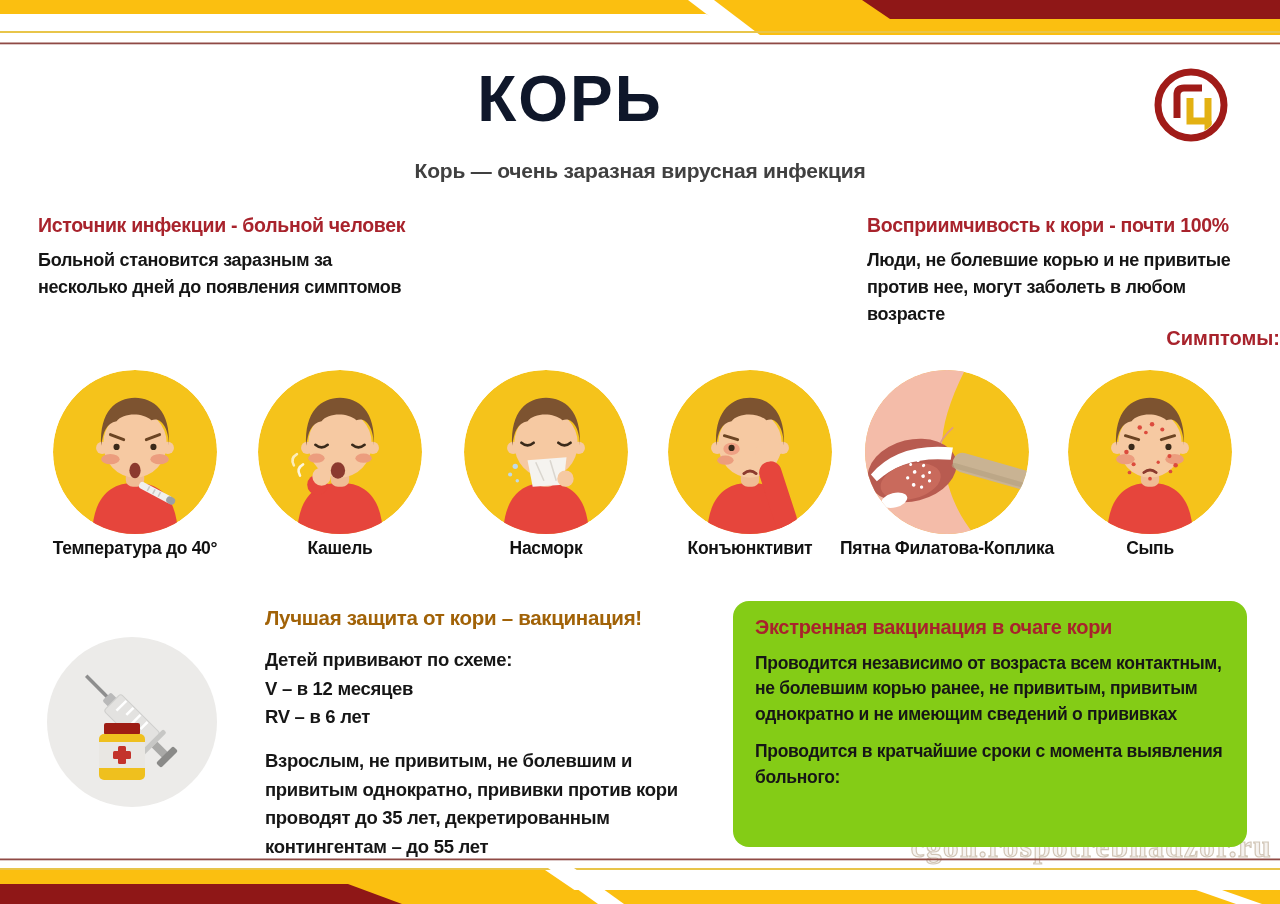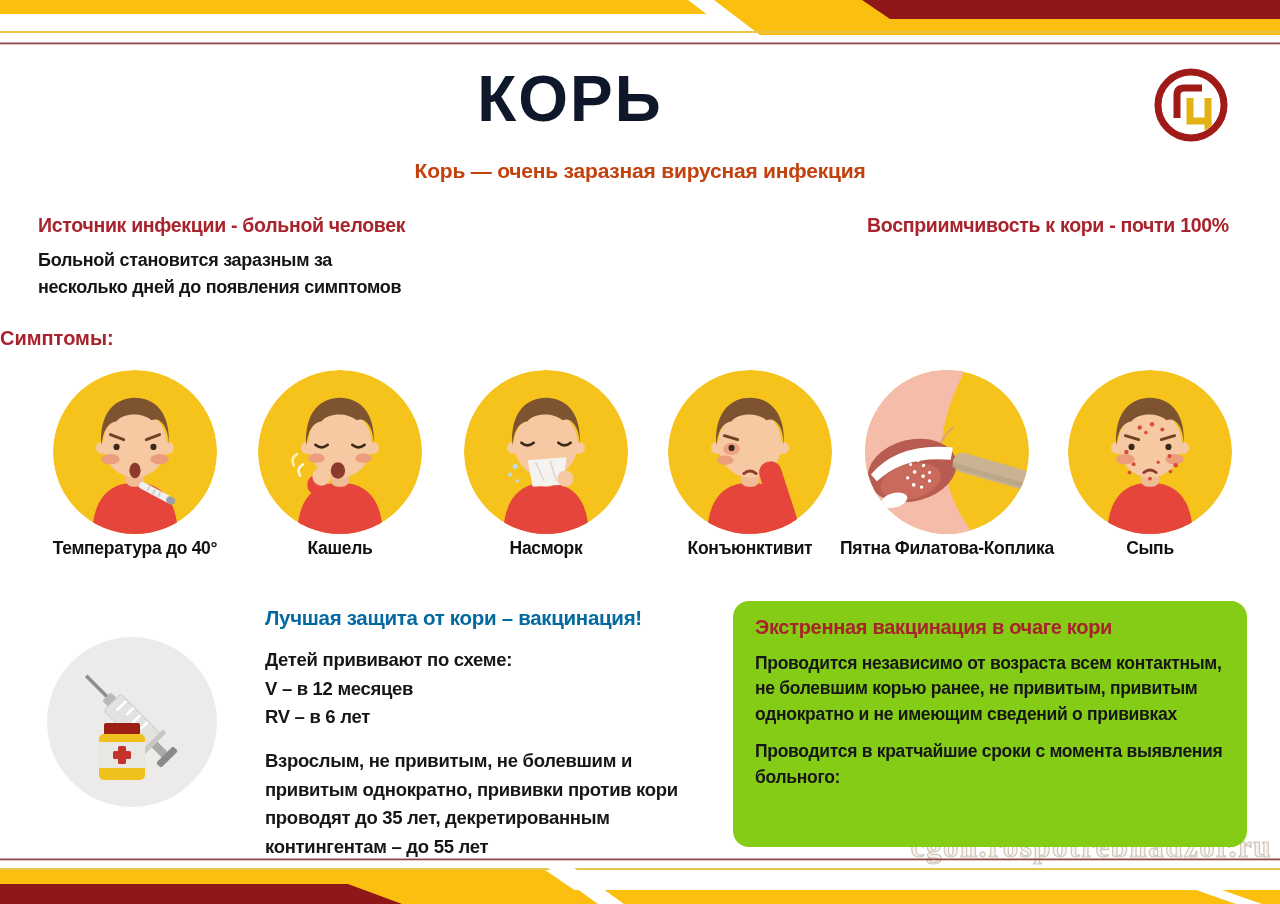--- a/index.html
+++ b/index.html
@@ -3,36 +3,36 @@
 <meta charset="utf-8">
 <style>
   html,body{margin:0;padding:0;background:#fff;}
   .poster{position:relative;width:1280px;height:904px;background:#fff;overflow:hidden;
           font-family:"Liberation Sans","DejaVu Sans",sans-serif;font-weight:700;color:#161616;}
   .deco{position:absolute;left:0;top:0;width:1280px;height:904px;z-index:3;pointer-events:none;}
   .content{position:absolute;inset:0;z-index:2;}
   .page-title{position:absolute;top:62px;left:0;width:1076px;text-align:center;margin:0;
               font-size:64px;letter-spacing:2px;color:#0f172a;padding-left:32px;}
   .subtitle{position:absolute;top:159px;left:0;width:1280px;text-align:center;
-            font-size:21px;color:#c2410c;letter-spacing:-0.2px;}
+            font-size:21px;color:#404040;letter-spacing:-0.2px;}
   .fact{position:absolute;top:214px;}
   .fact h2{margin:0 0 10px 0;font-size:19.5px;color:#A8232C;letter-spacing:-0.3px;}
   .fact p{margin:0;font-size:18px;line-height:1.5;letter-spacing:-0.3px;color:#151515;}
   .fact1{left:38px;width:372px;}
   .fact2{left:455px;width:378px;}
   .fact3{left:867px;width:396px;}
-  .symptoms-heading{position:absolute;top:327px;left:0;width:1280px;text-align:left;
+  .symptoms-heading{position:absolute;top:327px;left:0;width:1280px;text-align:right;
                     font-size:20px;color:#A8232C;}
   .symptom{position:absolute;top:370px;width:220px;text-align:center;}
   .symptom .bubble{display:inline-block;width:164px;height:164px;}
   .symptom .cap{font-size:17.5px;letter-spacing:-0.3px;color:#111;}
   .s1{left:25px;}.s2{left:230px;}.s3{left:436px;}.s4{left:640px;}.s5{left:837px;}.s6{left:1040px;}
   .vacc-icon{position:absolute;left:47px;top:637px;width:170px;height:170px;}
   .vacc{position:absolute;left:265px;top:606px;width:448px;}
-  .vacc h2{margin:0 0 16px 0;font-size:20.5px;color:#0369a1;letter-spacing:-0.3px;}
+  .vacc h2{margin:0 0 16px 0;font-size:20.5px;color:#a16207;letter-spacing:-0.3px;}
   .vacc .line{font-size:18.5px;line-height:1.55;letter-spacing:-0.3px;}
   .vacc .adults{margin-top:15px;font-size:18.5px;line-height:1.55;letter-spacing:-0.3px;width:445px;}
   .panel{position:absolute;left:733px;top:601px;width:514px;min-height:246px;box-sizing:border-box;
          background:#84cc16;border-radius:16px;padding:15px 22px 14px 22px;}
   .panel h2{margin:0 0 12px 0;font-size:20px;color:#A8232C;letter-spacing:-0.3px;}
   .panel p{margin:0 0 12px 0;font-size:17.5px;line-height:1.45;letter-spacing:-0.3px;}
   .panel p.tight{margin-bottom:2px;}
   .panel ul{margin:2px 0 0 8px;padding:0 0 0 16px;}
   .panel li{font-size:17.5px;line-height:1.55;letter-spacing:-0.3px;}
   .watermark{position:absolute;top:829px;right:8px;z-index:1;
@@ -68,20 +68,21 @@
 
     <h1 class="page-title">КОРЬ</h1>
     <div class="subtitle">Корь — очень заразная вирусная инфекция</div>
 
     <div class="fact fact1">
       <h2>Источник инфекции - больной человек</h2>
       <p>Больной становится заразным за несколько дней до появления симптомов</p>
     </div>
     <div class="fact fact3">
       <h2>Восприимчивость к кори - почти 100%</h2>
+      <p>Люди, не болевшие корью и не привитые против нее, могут заболеть в любом возрасте</p>
     </div>
 
     <div class="symptoms-heading">Симптомы:</div>
 
     <div class="symptom s1">
       <span class="bubble">
         <svg viewBox="0 0 160 160" width="164" height="164">
           <defs>
               <clipPath id="c1">
                 <circle cx="80" cy="80" r="80"></circle>

